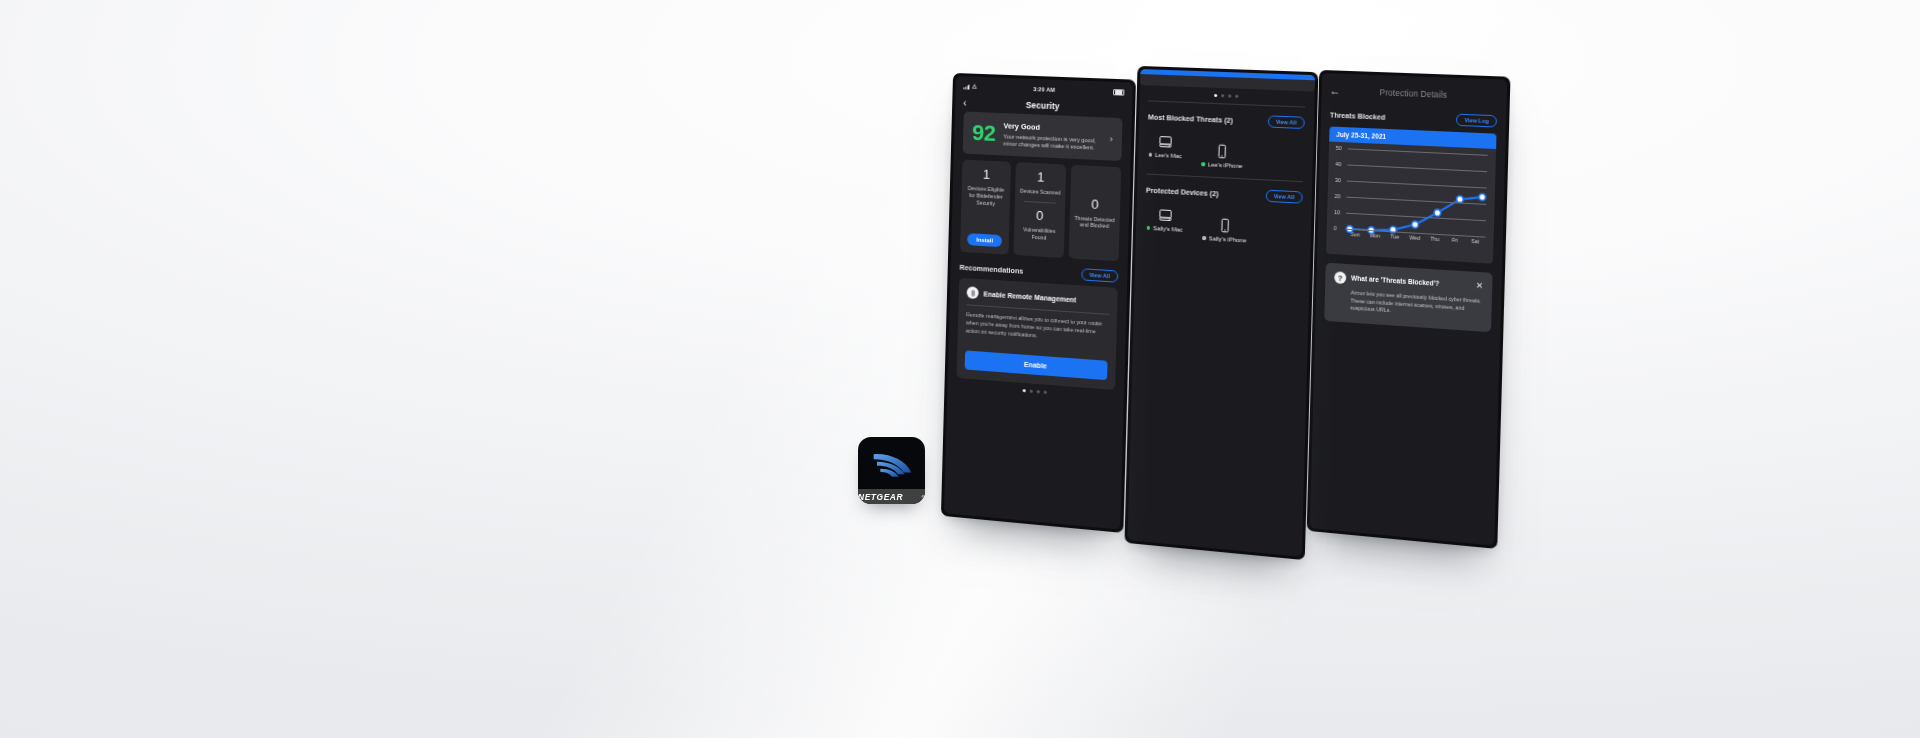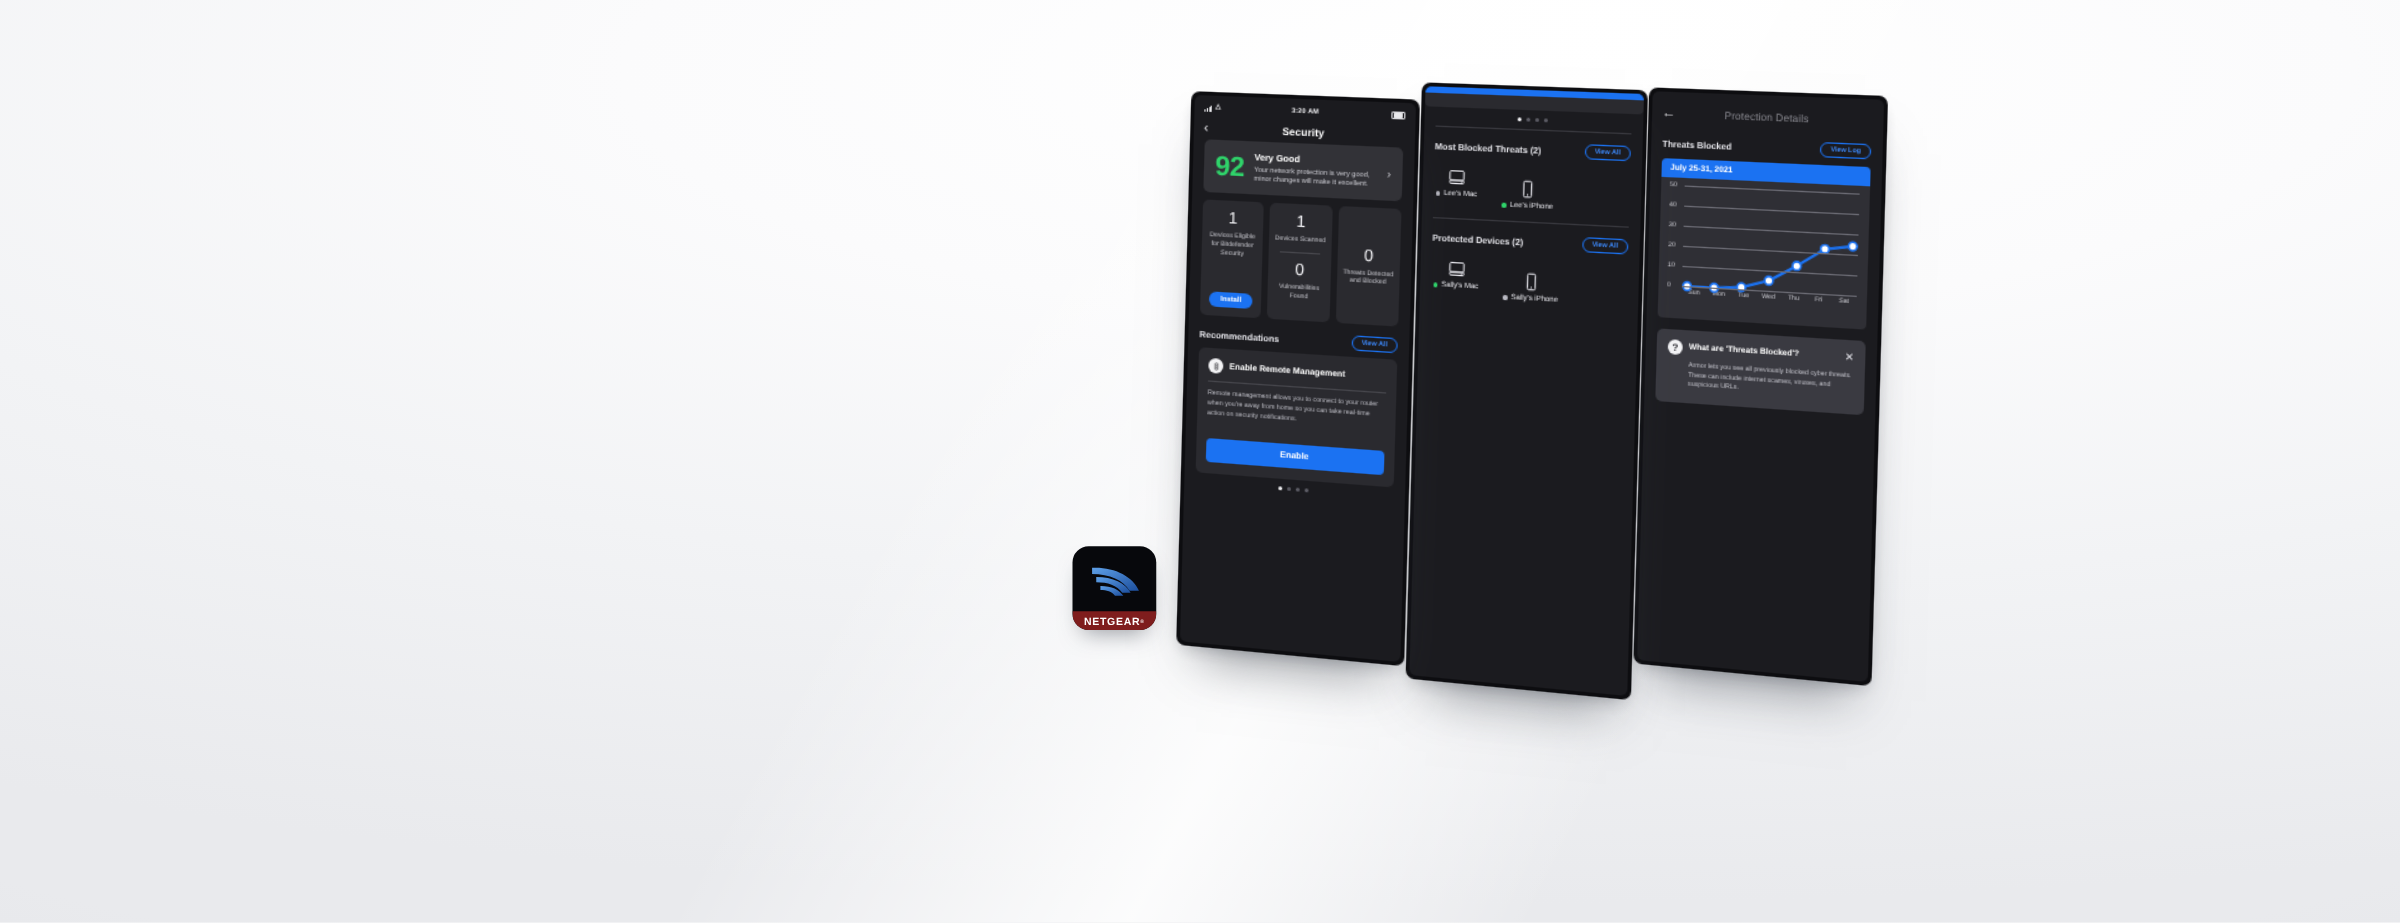--- a/index.html
+++ b/index.html
@@ -152,22 +152,22 @@
 
   
   #appicon{
     position:absolute;left:858px;top:437px;width:67px;height:67px;
     border-radius:13px;background:#07080c;overflow:hidden;
     box-shadow:0 10px 18px -8px rgba(70,75,85,.55);
     display:flex;flex-direction:column;
   }
   .ng-mark{flex:1;display:flex;align-items:center;justify-content:center;padding-top:4px;}
   .ng-mark svg{width:42px;height:30px;}
-  .ng-word{height:15px;background:#7f1d1d;display:flex;align-items:center;justify-content:center;
-    color:#fff;font-size:8.4px;font-weight:bold;letter-spacing:.6px;}
+  .ng-word{height:15px;background:#404040;display:flex;align-items:center;justify-content:space-between;
+    color:#fff;font-size:8.4px;font-weight:bold;letter-spacing:.6px;font-style:italic;}
   .ng-word sup{font-size:4px;vertical-align:super;}
 </style>
 </head>
 <body>
 
 <div class="bg-sheen"></div>
 <div class="bg-vignette"></div>
 
 <div class="stage">
 

